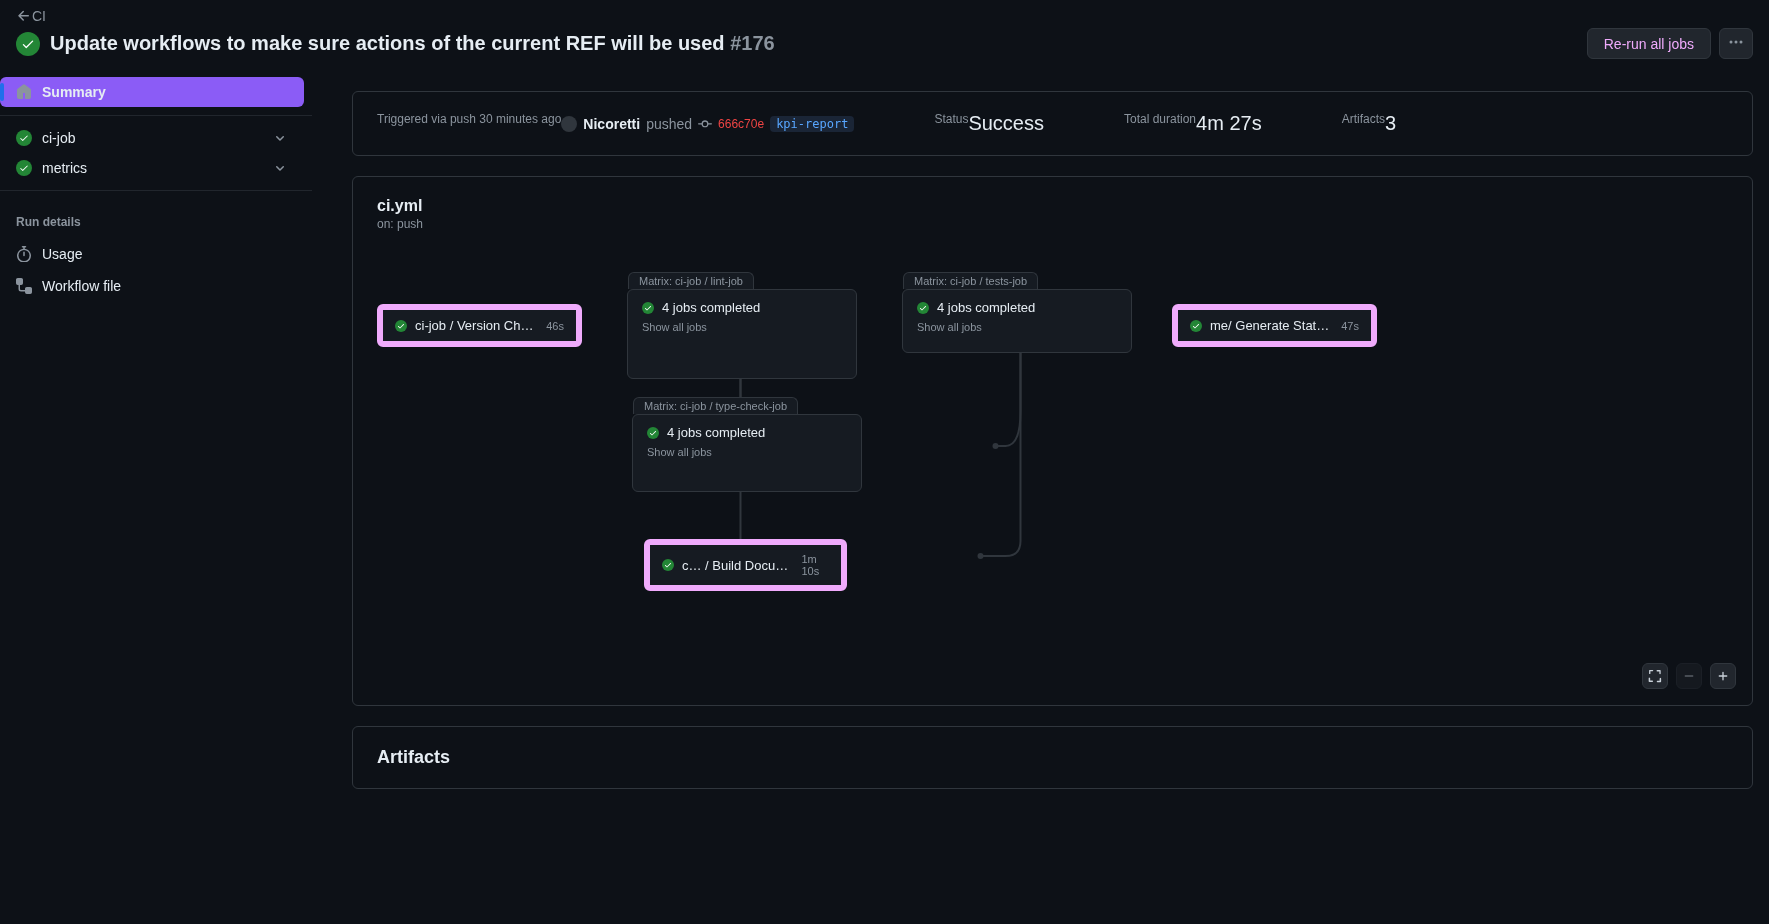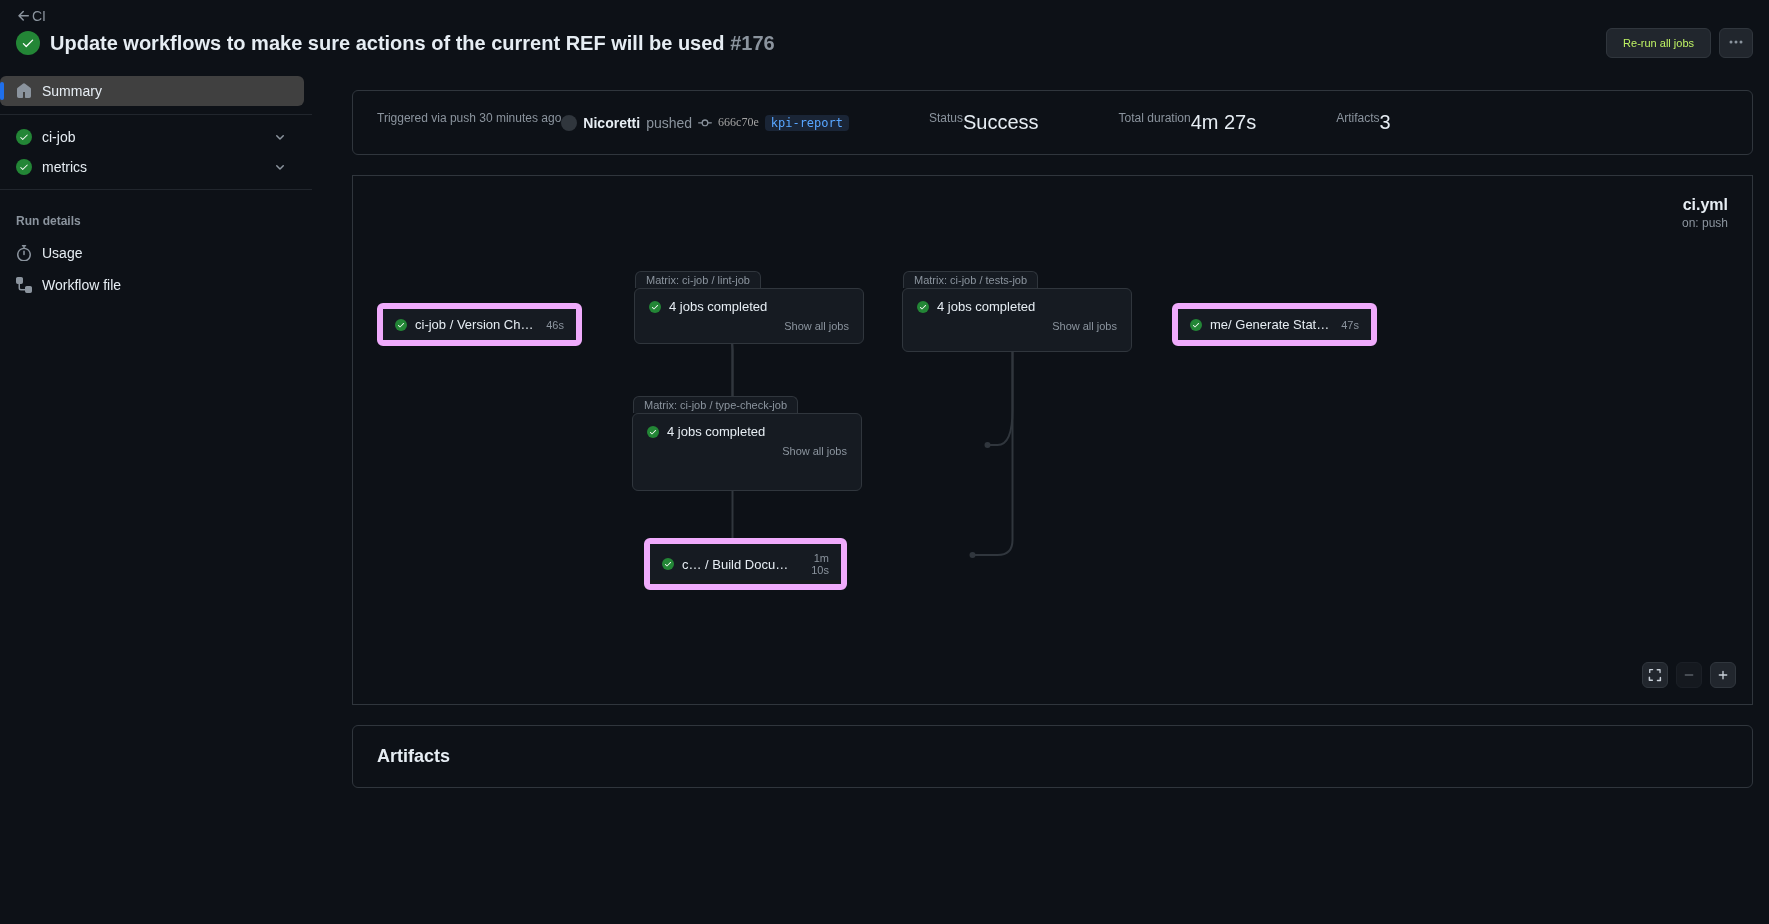--- a/index.html
+++ b/index.html
@@ -21,42 +21,42 @@
 .status-icon.xs { width: 12px; height: 12px; }
 .status-icon svg { width: 14px; height: 14px; fill: #fff; }
 .status-icon.sm svg { width: 10px; height: 10px; }
 .status-icon.xs svg { width: 8px; height: 8px; }
 .title-text { font-size: 20px; font-weight: 600; }
 .run-number { color: #8b949e; font-weight: 700; }
 .title-right { display: flex; gap: 8px; }
 .btn {
   background: #21262d;
   border: 1px solid #30363d;
-  color: #bef264;
+  color: #f0abfc;
   padding: 5px 16px;
   border-radius: 6px;
-  font-size: 11px;
+  font-size: 14px;
   font-weight: 500;
   cursor: pointer;
 }
 .btn-icon { padding: 5px 8px; }
 .body { display: flex; flex: 1; overflow: hidden; }
 .sidebar { width: 312px; padding: 0 0 16px 0; border-right: none; }
 .nav-item {
   display: flex;
   align-items: center;
   gap: 10px;
   padding: 7px 16px;
   border-radius: 6px;
   margin: 2px 8px 2px 0;
   color: #e6edf3;
   cursor: pointer;
   position: relative;
 }
-.nav-item.active { background: #404040; font-weight: 400; }
+.nav-item.active { background: #8b5cf6; font-weight: 700; }
 .nav-item.active::before {
   content: "";
   position: absolute;
   left: 0;
   top: 6px;
   bottom: 6px;
   width: 4px;
   background: #1f6feb;
   border-radius: 2px;
 }
@@ -71,23 +71,23 @@
 .summary-row { display: flex; gap: 80px; }
 .summary-col { display: flex; flex-direction: row; }
 .summary-label { color: #8b949e; font-size: 12px; margin-bottom: 4px; }
 .summary-value { font-size: 20px; }
 .triggered { color: #8b949e; font-size: 12px; margin-bottom: 6px; }
 .actor-row { display: flex; align-items: center; gap: 6px; font-size: 14px; justify-content: space-between; }
 .avatar { width: 16px; height: 16px; border-radius: 50%; background: #30363d; }
 .actor-name { font-weight: 600; }
 .pushed { color: #8b949e; }
 .commit-icon { width: 14px; height: 14px; fill: #8b949e; }
-.commit-sha { color: #a3a3a3; font-family: Liberation Serif, serif; font-size: 12px; }
+.commit-sha { color: #ef4444; font-family: Liberation Sans, sans-serif; font-size: 12px; }
 .branch { background: #1a2536; color: #58a6ff; padding: 1px 6px; border-radius: 4px; font-family: ui-monospace, monospace; font-size: 12px; }
-.graph-card { border: 1px solid #30363d; border-radius: 0; padding: 20px 24px 20px 24px; position: relative; height: 530px; margin-bottom: 20px; text-align: right; }
+.graph-card { border: 1px solid #30363d; border-radius: 6px; padding: 20px 8px 20px 24px; position: relative; height: 530px; margin-bottom: 20px; }
 .workflow-title { font-size: 16px; font-weight: 600; }
 .workflow-trigger { color: #8b949e; font-size: 12px; margin-top: 2px; margin-bottom: 20px; }
 .graph-canvas { position: relative; width: 100%; height: 400px; }
 .graph-svg { position: absolute; top: 0; left: 0; width: 100%; height: 100%; pointer-events: none; }
 .graph-svg path { stroke: #30363d; stroke-width: 2; fill: none; }
 .graph-svg circle { fill: #30363d; }
 .node {
   position: absolute;
   background: #161b22;
   border: 6px solid #f0abfc;
@@ -283,21 +283,21 @@
           <div class="node" style="left:0; top:53px; width:205px">
             <div class="status-icon xs">
                 <svg viewBox="0 0 16 16">
                   <path d="M13.78 4.22a.75.75 0 0 1 0 1.06l-7.25 7.25a.75.75 0 0 1-1.06 0L2.22 9.28a.75.75 0 0 1 1.06-1.06L6 10.94l6.72-6.72a.75.75 0 0 1 1.06 0Z"></path>
                 </svg>
               </div>
             <span class="node-name">ci-job / Version Check</span>
             <span class="node-time">46s</span>
           </div>
 
-          <div class="matrix-node" style="left:257px; top:38px; width:230px; height:56px">
+          <div class="matrix-node" style="left:250px; top:38px; width:230px; height:90px">
             <div class="matrix-tab">Matrix: ci-job / lint-job</div>
             <div class="matrix-body">
               <div class="matrix-row">
                 <div class="status-icon xs">
                     <svg viewBox="0 0 16 16">
                       <path d="M13.78 4.22a.75.75 0 0 1 0 1.06l-7.25 7.25a.75.75 0 0 1-1.06 0L2.22 9.28a.75.75 0 0 1 1.06-1.06L6 10.94l6.72-6.72a.75.75 0 0 1 1.06 0Z"></path>
                     </svg>
                   </div>
                 <span>4 jobs completed</span>
               </div>

